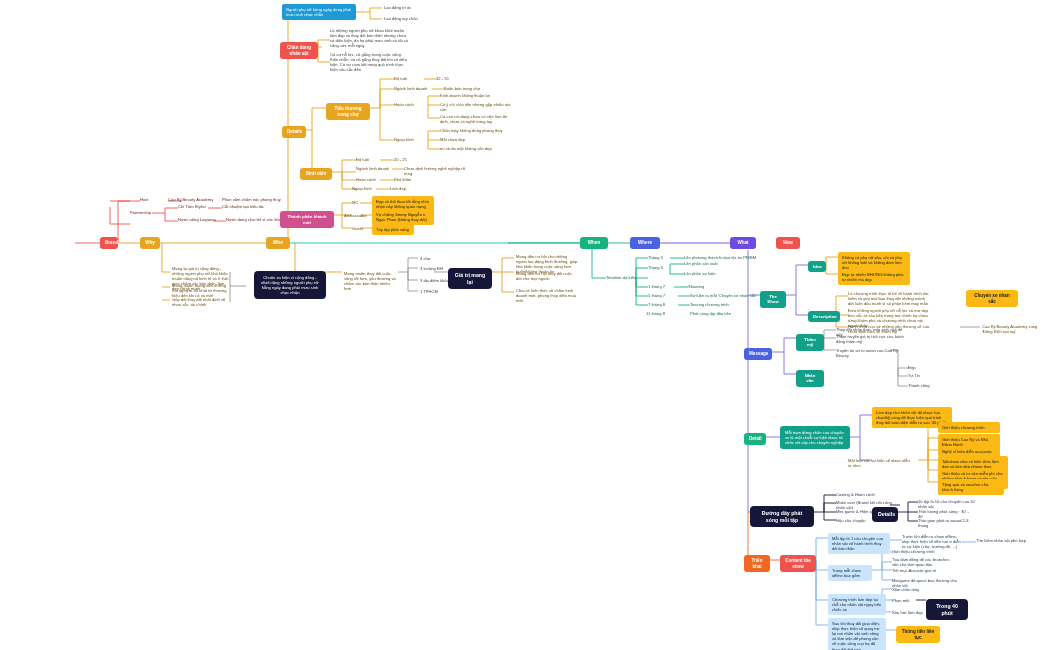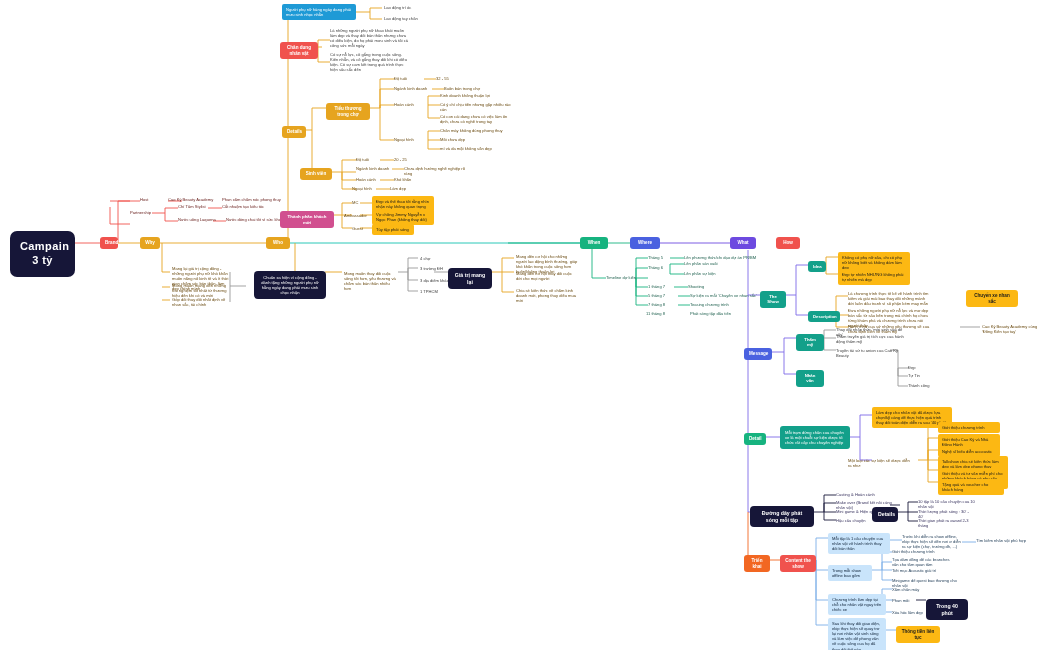--- a/index.html
+++ b/index.html
@@ -246,21 +246,20 @@
       <path d="M882 570 H892" stroke="#7baee8"></path>
       <path d="M882 570 V580 H892" stroke="#7baee8"></path>
       <path d="M872 600 H882 V589 H892" stroke="#7baee8"></path>
       <path d="M882 600 H892" stroke="#7baee8"></path>
       <path d="M882 600 V612 H892" stroke="#7baee8"></path>
       <path d="M916 600 H926" stroke="#161638"></path>
       <path d="M884 630 H896" stroke="#7baee8"></path>
     </g>
   </svg>
 
-  <div class="node k-root" style="left:10px;top:231px;width:65px;">Campain 3 tỷ</div>
 
   <div class="node k-red" style="left:100px;top:237px;width:18px;">Brand</div>
   <div class="node k-plain-r" style="left:140px;top:197px;width:16px;">Host</div>
   <div class="node k-plain-r" style="left:168px;top:197px;width:50px;">Cao Kỳ Beauty Academy</div>
   <div class="node k-plain-r" style="left:222px;top:197px;width:70px;">Phun xăm chăm nóc phong thủy</div>
   <div class="node k-plain-r" style="left:130px;top:210px;width:30px;">Partnership</div>
   <div class="node k-plain-r" style="left:178px;top:204px;width:36px;">Chí Tâm Stylist</div>
   <div class="node k-plain-r" style="left:222px;top:204px;width:60px;">Cắt nhuộm tạo kiểu tóc</div>
   <div class="node k-plain-r" style="left:178px;top:217px;width:44px;">Nước uống Laquena</div>
   <div class="node k-plain-r" style="left:226px;top:217px;width:84px;">Nước đóng chai tốt vì sức khỏe cộng đồng</div>

